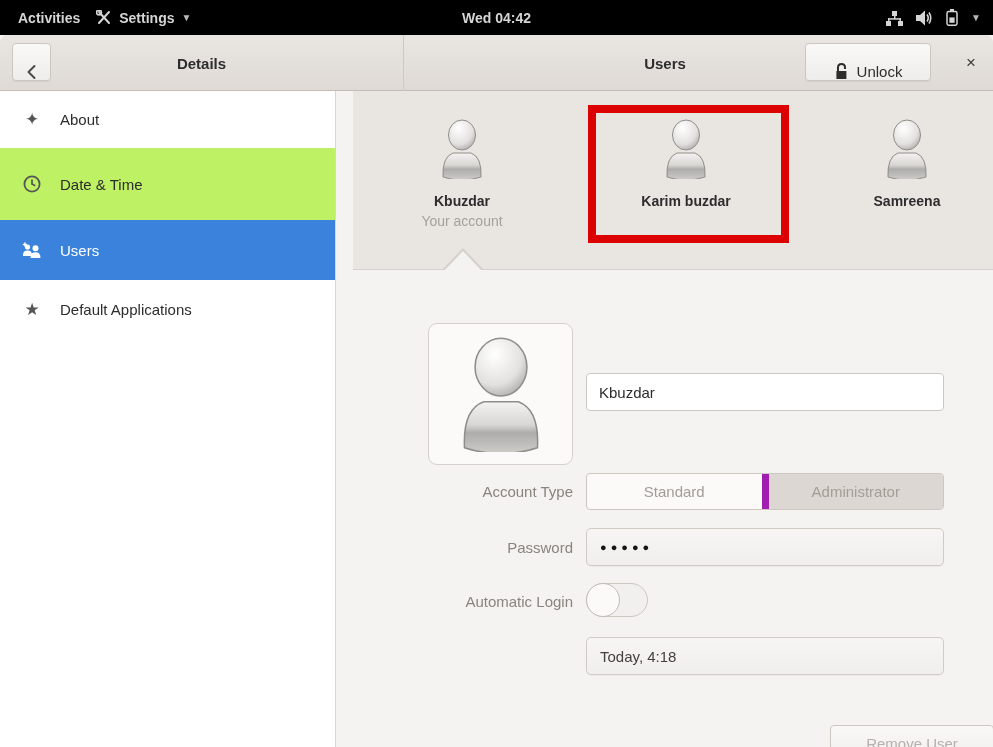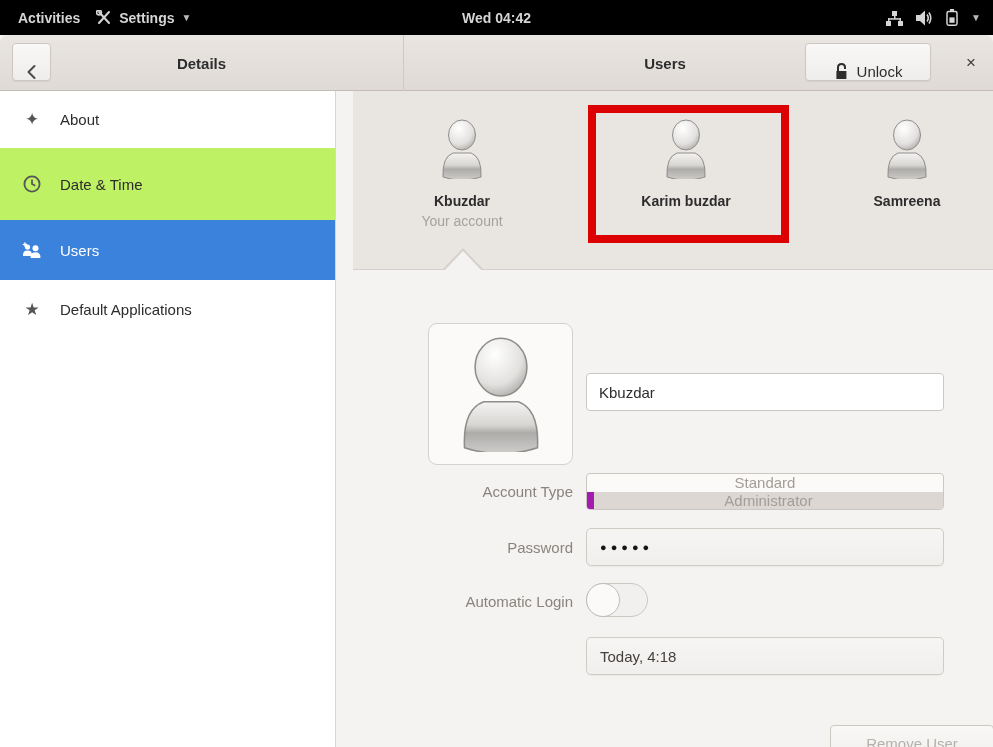--- a/index.html
+++ b/index.html
@@ -72,21 +72,21 @@
                 background:#fbfaf9; border:1px solid #d5d0cb; border-radius:9px; cursor:pointer;
                 display:flex; align-items:center; justify-content:center; }
 
   .form-label { position:absolute; left:0; width:220px; text-align:right; font-size:15px;
                 color:#8a847e; }
   .name-entry { position:absolute; left:233px; top:282px; width:358px; height:38px; background:#fff;
                 border:1px solid #cdc7c2; border-radius:4px; font-size:15px; color:#2d2d2d;
                 padding-left:12px; font-family:"Liberation Sans", sans-serif; }
   .segment { position:absolute; left:233px; top:382px; width:358px; height:37px;
              border:1px solid #cdc7c2; border-radius:4px; display:flex; overflow:hidden;
-             background:#fbfaf9;flex-direction:column; }
+             background:#fbfaf9; }
   .seg { flex:1; display:flex; align-items:center; justify-content:center; font-size:15px;
          color:#a29d97; cursor:pointer; }
   .seg-selected { background:#dcd7d2; border-left:7px solid #a21caf; }
   .flat-field { position:absolute; left:233px; width:358px; height:38px;
                 background:linear-gradient(#f7f5f4,#f1efed); border:1px solid #d0cbc5;
                 border-radius:5px; display:flex; align-items:center; padding-left:13px;
                 cursor:pointer; box-shadow:0 1px 1px rgba(0,0,0,.04); }
   .pw-field { top:437px; }
   .pw-dots { font-size:11px; letter-spacing:4px; color:#141414; }
   .ll-field { top:546px; font-size:15px; color:#45413c; }

